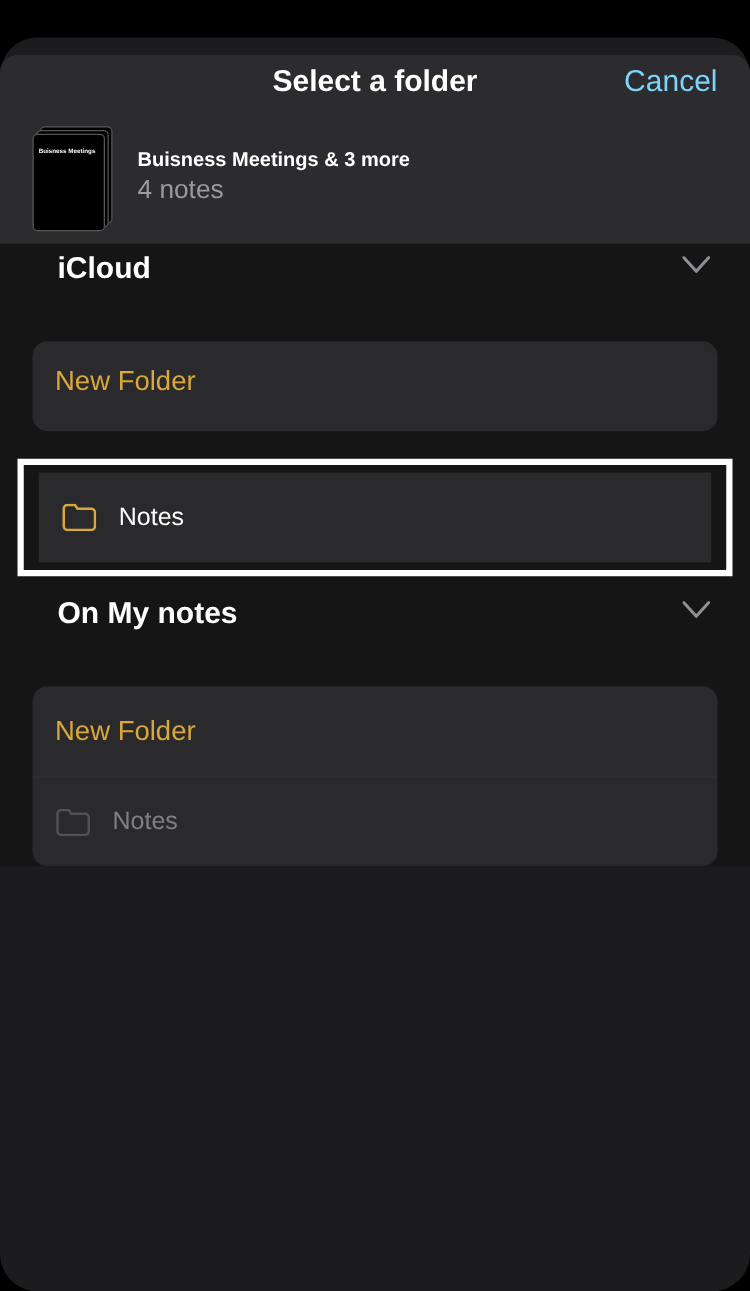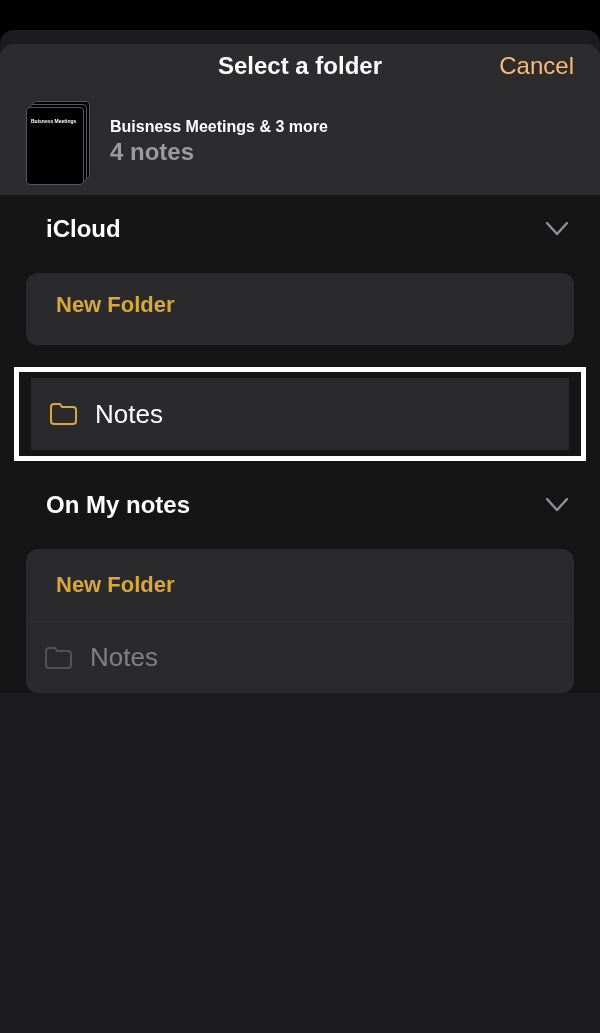--- a/index.html
+++ b/index.html
@@ -1,43 +1,43 @@
 <!DOCTYPE html>
 <html><head>
   <meta charset="utf-8">
   <style>
     * { margin: 0; padding: 0; box-sizing: border-box; }
     html, body { width: 600px; height: 1033px; background: #000; font-family: -apple-system, BlinkMacSystemFont, 'Segoe UI', Helvetica, Arial, sans-serif; -webkit-font-smoothing: antialiased; overflow: hidden; }
-    .sheet { position: absolute; top: 30px; left: 0; right: 0; bottom: 0; background: #1c1c1e; border-top-left-radius: 14px; border-top-right-radius: 14px; }
+    .sheet { position: absolute; top: 30px; left: 0; right: 0; bottom: 0; background: #1c1c1e; border-top-left-radius: 14px; border-top-right-radius: 14px; border-radius: 30px; }
     .nav-bar { position: relative; display: flex; align-items: center; justify-content: center; height: 44px; margin-top: 14px; }
     .nav-title { color: #fff; font-size: 24px; font-weight: 700; }
-    .nav-cancel { position: absolute; right: 26px; top: 50%; transform: translateY(-50%); color: #fdba74; font-size: 24px; font-weight: 400; background: none; border: none; cursor: pointer; }
+    .nav-cancel { position: absolute; right: 26px; top: 50%; transform: translateY(-50%); color: #7dd3fc; font-size: 24px; font-weight: 400; background: none; border: none; cursor: pointer; }
     .context-row { display: flex; align-items: center; height: 107px; padding: 0 26px; background: #2c2c2e; border-bottom-left-radius: 0; border-bottom-right-radius: 0; }
     .sheet .context-row { background: transparent; }
     .header-block { background: #2c2c2e; border-top-left-radius: 14px; border-top-right-radius: 14px; }
     .note-stack { position: relative; width: 62px; height: 82px; flex-shrink: 0; }
     .note-stack .card { position: absolute; width: 58px; height: 78px; background: #000; border: 1px solid #555; border-radius: 4px; }
     .note-stack .c3 { top: 0; left: 6px; }
     .note-stack .c2 { top: 3px; left: 3px; }
     .note-stack .c1 { top: 6px; left: 0; }
     .note-stack .tiny { position: absolute; top: 10px; left: 4px; font-size: 5px; color: #fff; font-weight: 700; }
     .context-text { margin-left: 22px; }
     .context-title { color: #fff; font-size: 16px; font-weight: 700; line-height: 1.2; }
-    .context-sub { color: #9b9b9b; font-size: 24px; font-weight: 700; margin-top: 2px; }
+    .context-sub { color: #9b9b9b; font-size: 21px; font-weight: 400; margin-top: 2px; }
     .content { background: #151515; }
-    .account-header { display: flex; align-items: center; justify-content: space-between; height: 72px; padding: 0 32px 16px 46px; cursor: pointer; }
+    .account-header { display: flex; align-items: flex-start; justify-content: space-between; height: 72px; padding: 0 32px 16px 46px; cursor: pointer; }
     .account-title { color: #fff; font-size: 24px; font-weight: 700; }
     .chevron { width: 22px; height: 22px; display: flex; align-items: center; justify-content: center; }
     .chevron svg { width: 22px; height: 14px; }
     .folder-group { margin: 0 26px 28px 26px; background: #2a2a2c; border-radius: 12px; overflow: hidden; }
     .folder-row { display: flex; align-items: center; height: 72px; padding: 0 18px; cursor: pointer; }
     .folder-row + .folder-row { border-top: 1px solid #3a3a3c; }
-    .new-folder-label { color: #d9a73a; font-size: 22px; font-weight: 700; margin-left: 12px; }
+    .new-folder-label { color: #d9a73a; font-size: 22px; font-weight: 400; }
     .folder-icon { width: 28px; height: 22px; margin-right: 18px; display: flex; align-items: center; justify-content: center; }
-    .folder-label { color: #fff; font-size: 26px; font-weight: 400; }
+    .folder-label { color: #fff; font-size: 20px; font-weight: 400; }
     .folder-row.disabled { opacity: 0.4; cursor: default; }
     .highlight-box { border: 5px solid #fff; margin: -6px 14px 16px 14px; padding: 6px 12px; }
     .highlight-box .folder-row { background: #2a2a2c; border-radius: 0; }
     .group-icloud .first-row { padding-bottom: 8px; }
     .spacer-top { height: 6px; }
   </style>
 </head>
 <body>
 
 <div class="sheet">

